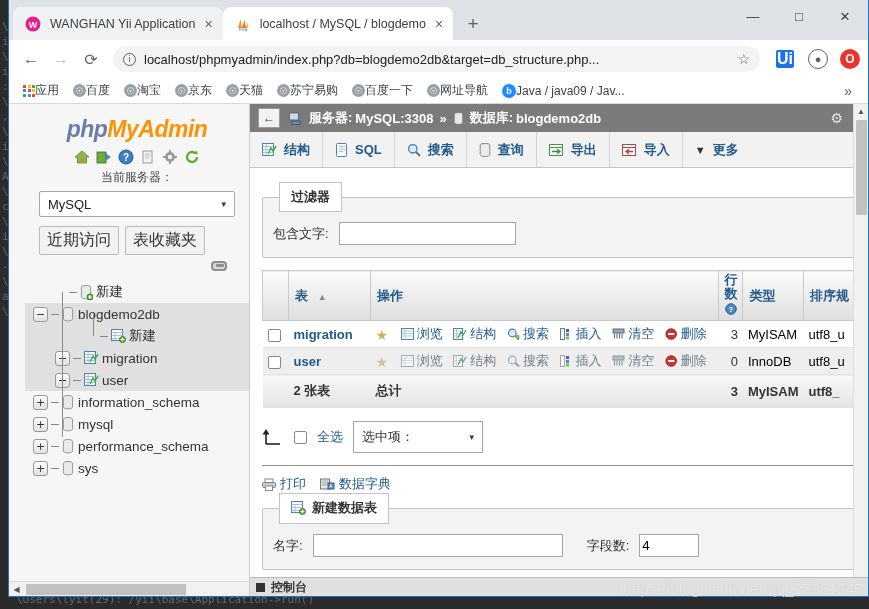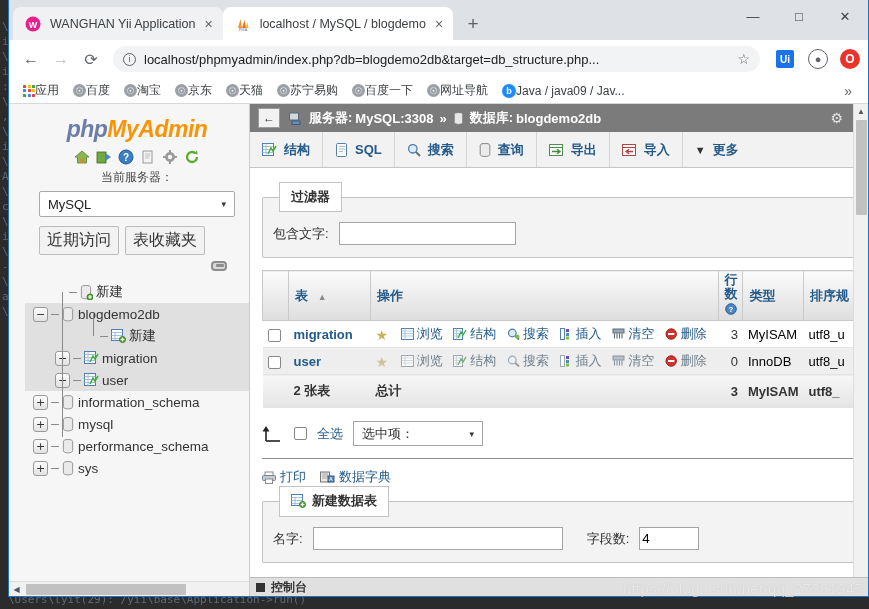--- a/index.html
+++ b/index.html
@@ -20,21 +20,21 @@
     color:#6a7a86;
     font-family:"DejaVu Sans Mono","Liberation Mono",monospace;
     font-size:11px;
     padding:4px 2px;
     line-height:15px;
     white-space:pre;
     overflow:hidden;
   }
   #ide-backdrop .gutter-line { opacity:.75; }
   #ide-bottom {
-    position:absolute; left:8px; bottom:0; width:702px; height:16px;
+    position:absolute; left:16px; bottom:0; width:702px; height:16px;
     color:#5d6b77; font-family:"DejaVu Sans Mono","Liberation Mono",monospace;
     font-size:11px; white-space:pre; overflow:hidden;
   }
 
   
   #chrome-window {
     position:absolute; left:8px; top:0; width:861px; height:597px;
     background:#dee1e6;
     border:1px solid #1a73c8;
     border-top:none;
@@ -72,21 +72,21 @@
   .navbtn.disabled { color:#bdc1c6; }
   .omnibox {
     flex:1; height:26px; background:#f1f3f4; border-radius:13px;
     display:flex; align-items:center; gap:8px; padding:0 10px; margin:0 6px;
     color:#202124; font-size:13px; overflow:hidden; white-space:nowrap;
   }
   .omnibox .url { flex:1; overflow:hidden; text-overflow:ellipsis; }
   .info-circle { width:13px; height:13px; border:1px solid #5f6368; border-radius:50%;
                  font-size:9px; display:flex; align-items:center; justify-content:center; color:#5f6368; flex:0 0 13px;}
   .star { color:#5f6368; font-size:14px; }
-  .ext-ui { width:18px; height:18px; background:#1a73e8; color:#fff; font-size:10px; font-weight:bold;
+  .ext-ui { width:18px; height:18px; background:#1a73e8; color:#fff; font-size:16px; font-weight:bold;
             display:flex; align-items:center; justify-content:center; border-radius:2px; margin-left:8px;}
   .avatar-btn { width:20px; height:20px; border-radius:50%; border:1.5px solid #5f6368; margin-left:12px;
                 display:flex;align-items:center;justify-content:center; color:#5f6368; font-size:11px;}
   .opera-btn { width:20px; height:20px; border-radius:50%; background:#e8342a; margin-left:10px;
                display:flex;align-items:center;justify-content:center;color:#fff;font-size:12px;font-weight:bold;}
 
   
   .bookmarks { height:26px; background:#fff; display:flex; align-items:center; padding:0 8px; gap:2px;
                border-bottom:1px solid #d6d9dc; font-size:12px; color:#3c4043; }
   .bm { display:flex; align-items:center; padding:2px 6px; white-space:nowrap; }
@@ -193,21 +193,21 @@
   tr.r-even td { background:#eeeeee; }
   .tname { font-weight:bold; color:#235a8a; padding-left:4px; }
   .act { color:#235a8a; white-space:nowrap; display:inline-flex; align-items:center; gap:3px; margin-right:7px; }
   .act.dim { color:#6f7f8c; }
   .num { text-align:right; color:#333; padding-right:6px; }
   tr.total td { background:linear-gradient(#f7f7f7,#e4e4e4); font-weight:bold; color:#333; border-top:1px solid #c9c9c9; padding:7px 5px; }
   .chk { width:13px;height:13px;border:1px solid #888;background:#fff;display:inline-block;vertical-align:middle; border-radius:2px;}
 
   .withselected { display:flex; align-items:center; gap:10px; margin-top:13px; font-size:13px; color:#235a8a;}
   .arrow-up { width:22px; height:18px; position:relative; }
-  .sel-box { border:1px solid #a5a5a5; background:#fff; height:25px; min-width:130px;
+  .sel-box { border:1px solid #a5a5a5; background:#fff; height:32px; min-width:130px;
              display:flex; align-items:center; padding:0 8px; color:#333; font-size:13px; }
   .sel-box .caret { margin-left:auto; font-size:9px; }
   .hr { border-top:1px solid #8f8f8f; margin:12px 0 9px; }
   .linkrow { display:flex; gap:14px; font-size:13px; color:#235a8a; align-items:center; }
   .linkrow span.lk { display:inline-flex; align-items:center; gap:4px; }
 
   .newtable-fs { margin-top:16px; }
 
   .console {
     position:absolute; left:0; bottom:0; width:100%; height:19px;

